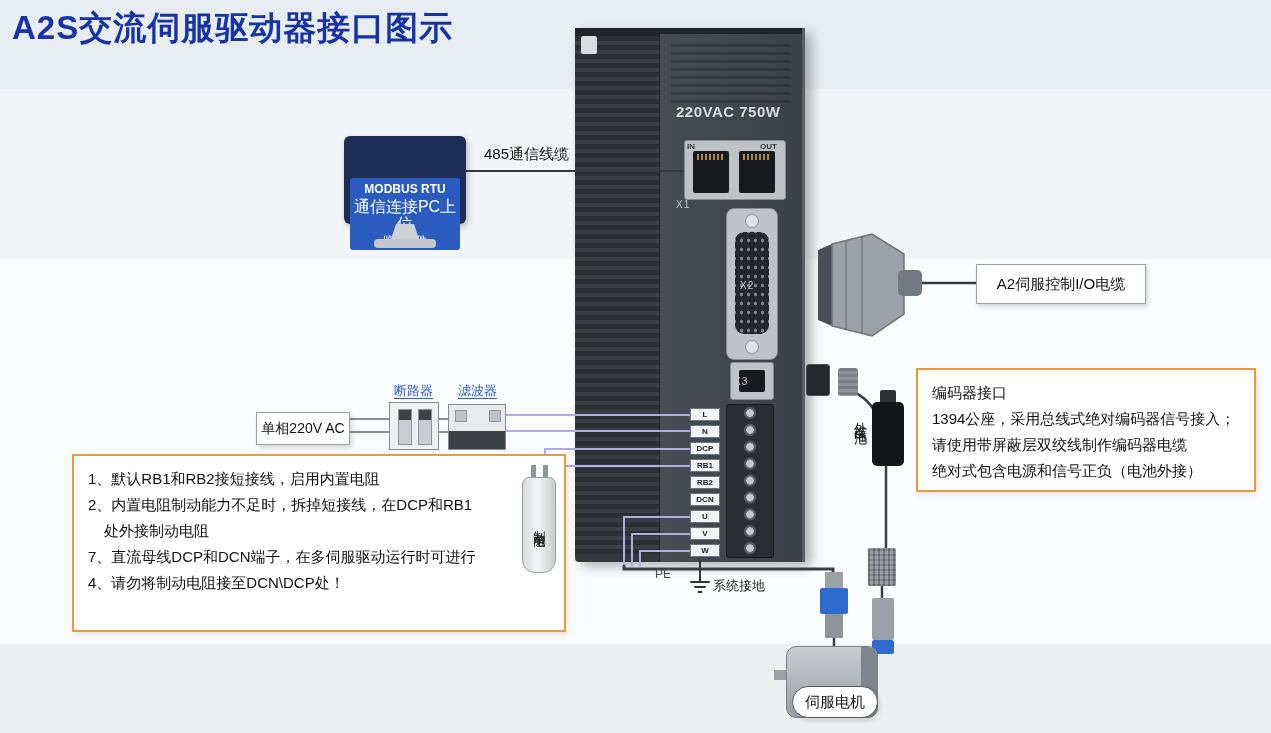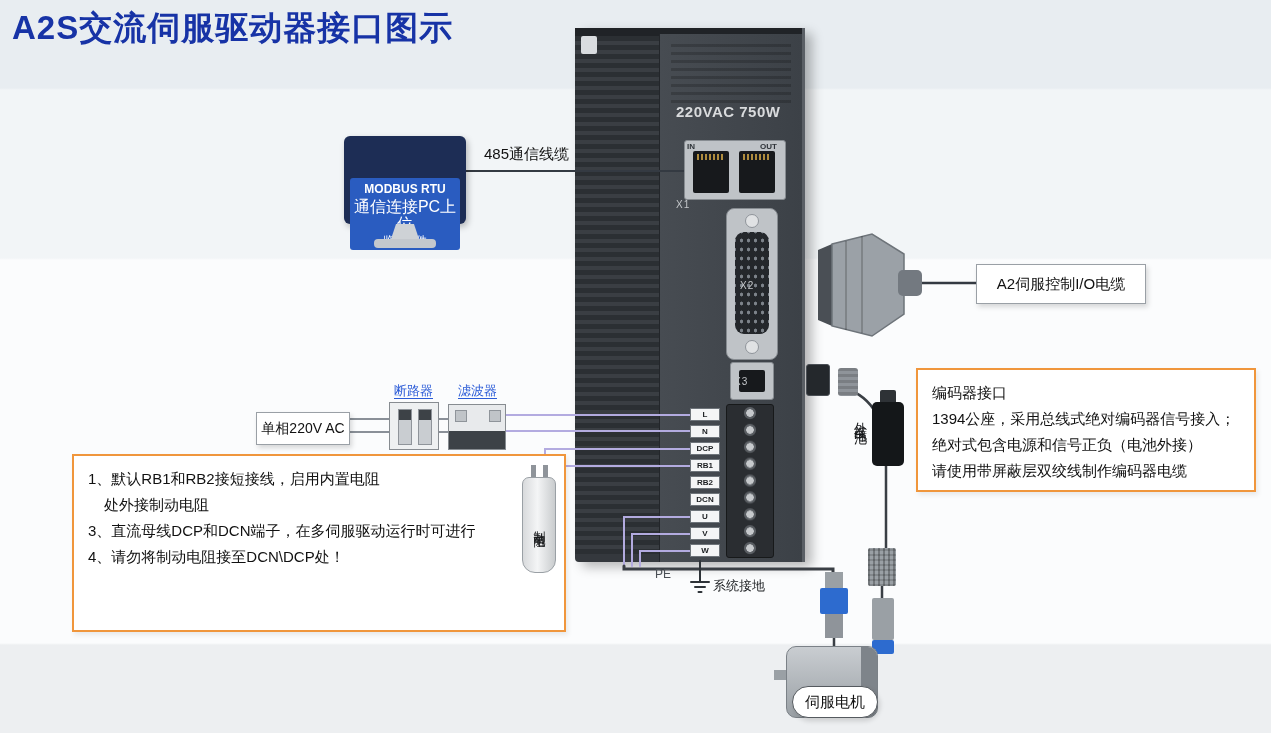--- a/index.html
+++ b/index.html
@@ -169,32 +169,33 @@
 
   <div class="a z4" style="left:531px;top:465px;width:5px;height:13px;background:#8f949a;"></div>
   <div class="a z4" style="left:543px;top:465px;width:5px;height:13px;background:#8f949a;"></div>
   <div class="a z4" style="left:522px;top:477px;width:34px;height:96px;border:1px solid #9aa0a5;border-radius:7px 7px 13px 13px;
        background:linear-gradient(90deg,#d8dadc,#f4f5f6 45%,#c9ccce);display:flex;align-items:center;justify-content:center;box-sizing:border-box;">
     <span class="vtext" style="font-size:12px;color:#16181a;letter-spacing:2px;">制动电阻</span>
   </div>
 
   <div class="a orange-box z3" style="left:72px;top:454px;width:494px;height:178px;padding:10px 14px;">
     <div class="note-line">1、默认RB1和RB2接短接线，启用内置电阻</div>
+    <div class="note-line">2、内置电阻制动能力不足时，拆掉短接线，在DCP和RB1</div>
     <div class="note-line cont">处外接制动电阻</div>
-    <div class="note-line">3、直流母线DCP和DCN端子，在多伺服驱动运行时可进行</div>
+    <div class="note-line">7、直流母线DCP和DCN端子，在多伺服驱动运行时可进行</div>
     <div class="note-line">4、请勿将制动电阻接至DCN\DCP处！</div>
   </div>
 
   <div class="a framebox z3" style="left:976px;top:264px;width:168px;height:38px;font-size:15px;">A2伺服控制I/O电缆</div>
 
   <div class="a orange-box z3" style="left:916px;top:368px;width:340px;height:124px;padding:10px 14px;">
     <div class="enc-line">编码器接口</div>
     <div class="enc-line">1394公座，采用总线式绝对编码器信号接入；</div>
+    <div class="enc-line">请使用带屏蔽层双绞线制作编码器电缆</div>
     <div class="enc-line">绝对式包含电源和信号正负（电池外接）</div>
-    <div class="enc-line">请使用带屏蔽层双绞线制作编码器电缆</div>
   </div>
 
   <div class="a z3" style="left:806px;top:364px;width:24px;height:32px;background:#24282c;border:1px solid #4a4f55;border-radius:3px;box-sizing:border-box;"></div>
   <div class="a z3" style="left:838px;top:368px;width:20px;height:28px;background:#8f949a;border-radius:3px;
        background-image:repeating-linear-gradient(180deg,rgba(0,0,0,.15) 0 3px,transparent 3px 6px);"></div>
 
   <div class="a z3" style="left:880px;top:390px;width:16px;height:14px;background:#2e3236;border-radius:2px;"></div>
   <div class="a z3" style="left:872px;top:402px;width:32px;height:64px;background:#141719;border-radius:5px;"></div>
   <div class="a vtext z3" style="left:851px;top:412px;height:84px;font-size:13px;color:#16181a;">外接电池</div>
 

